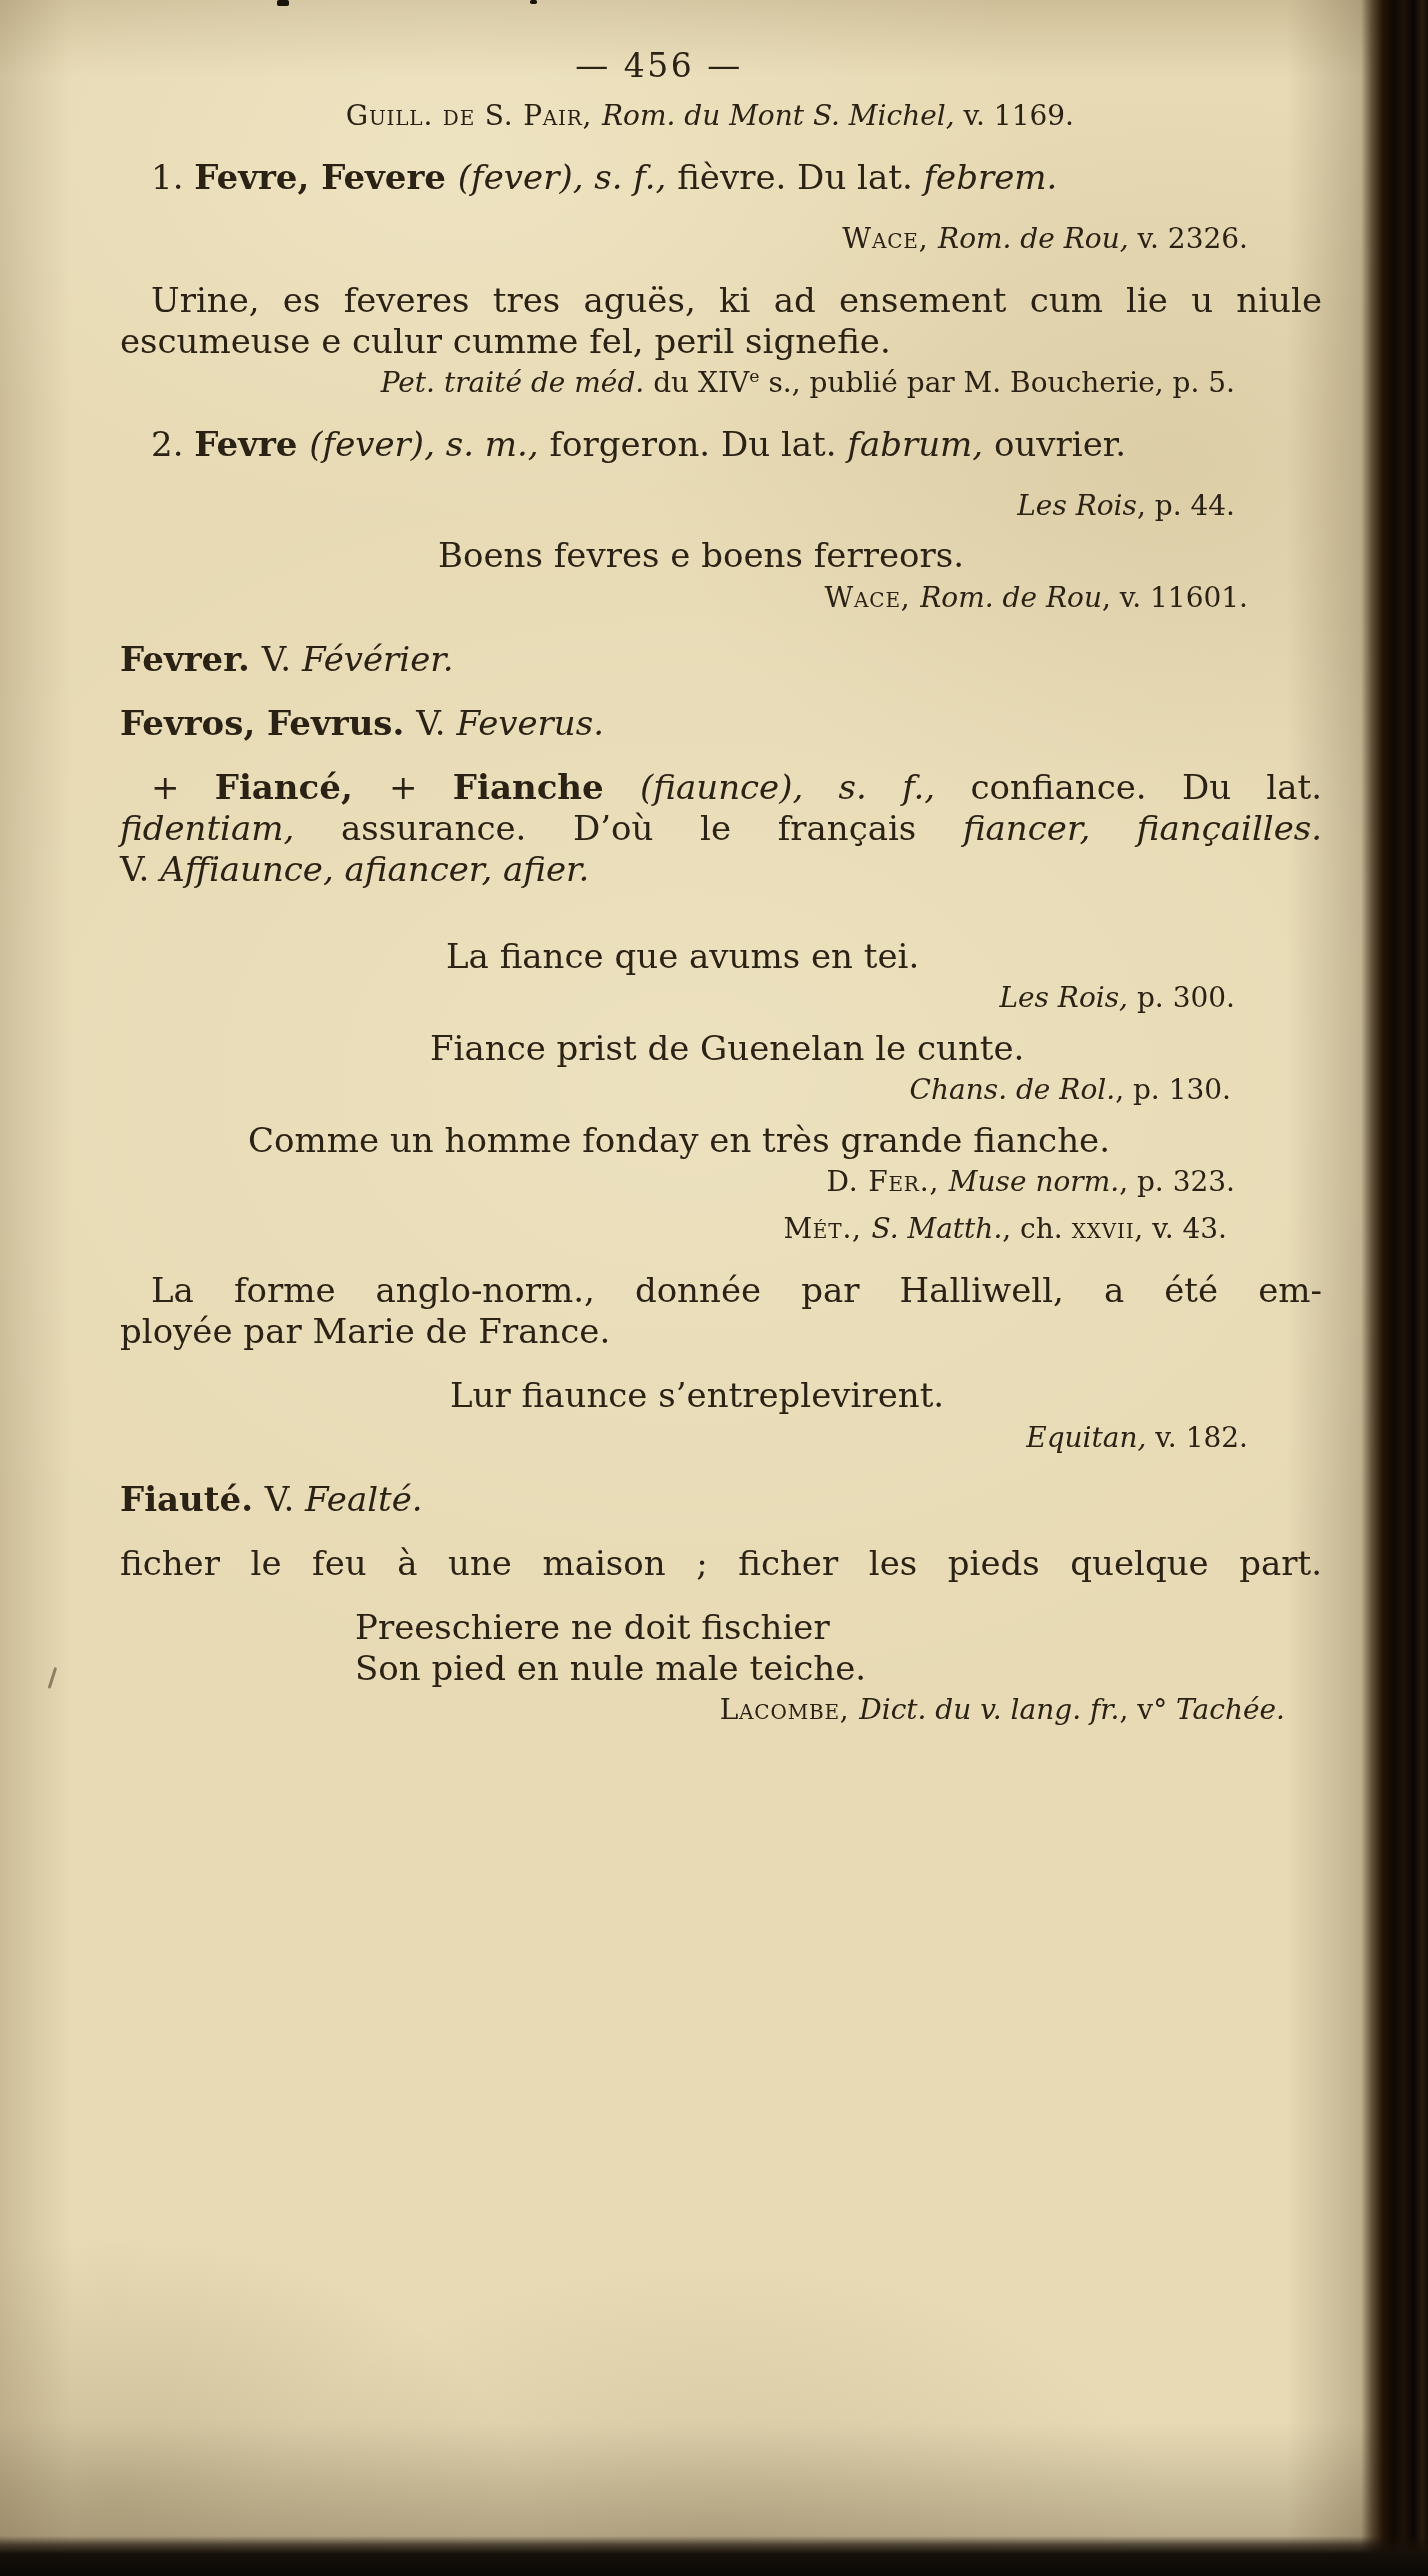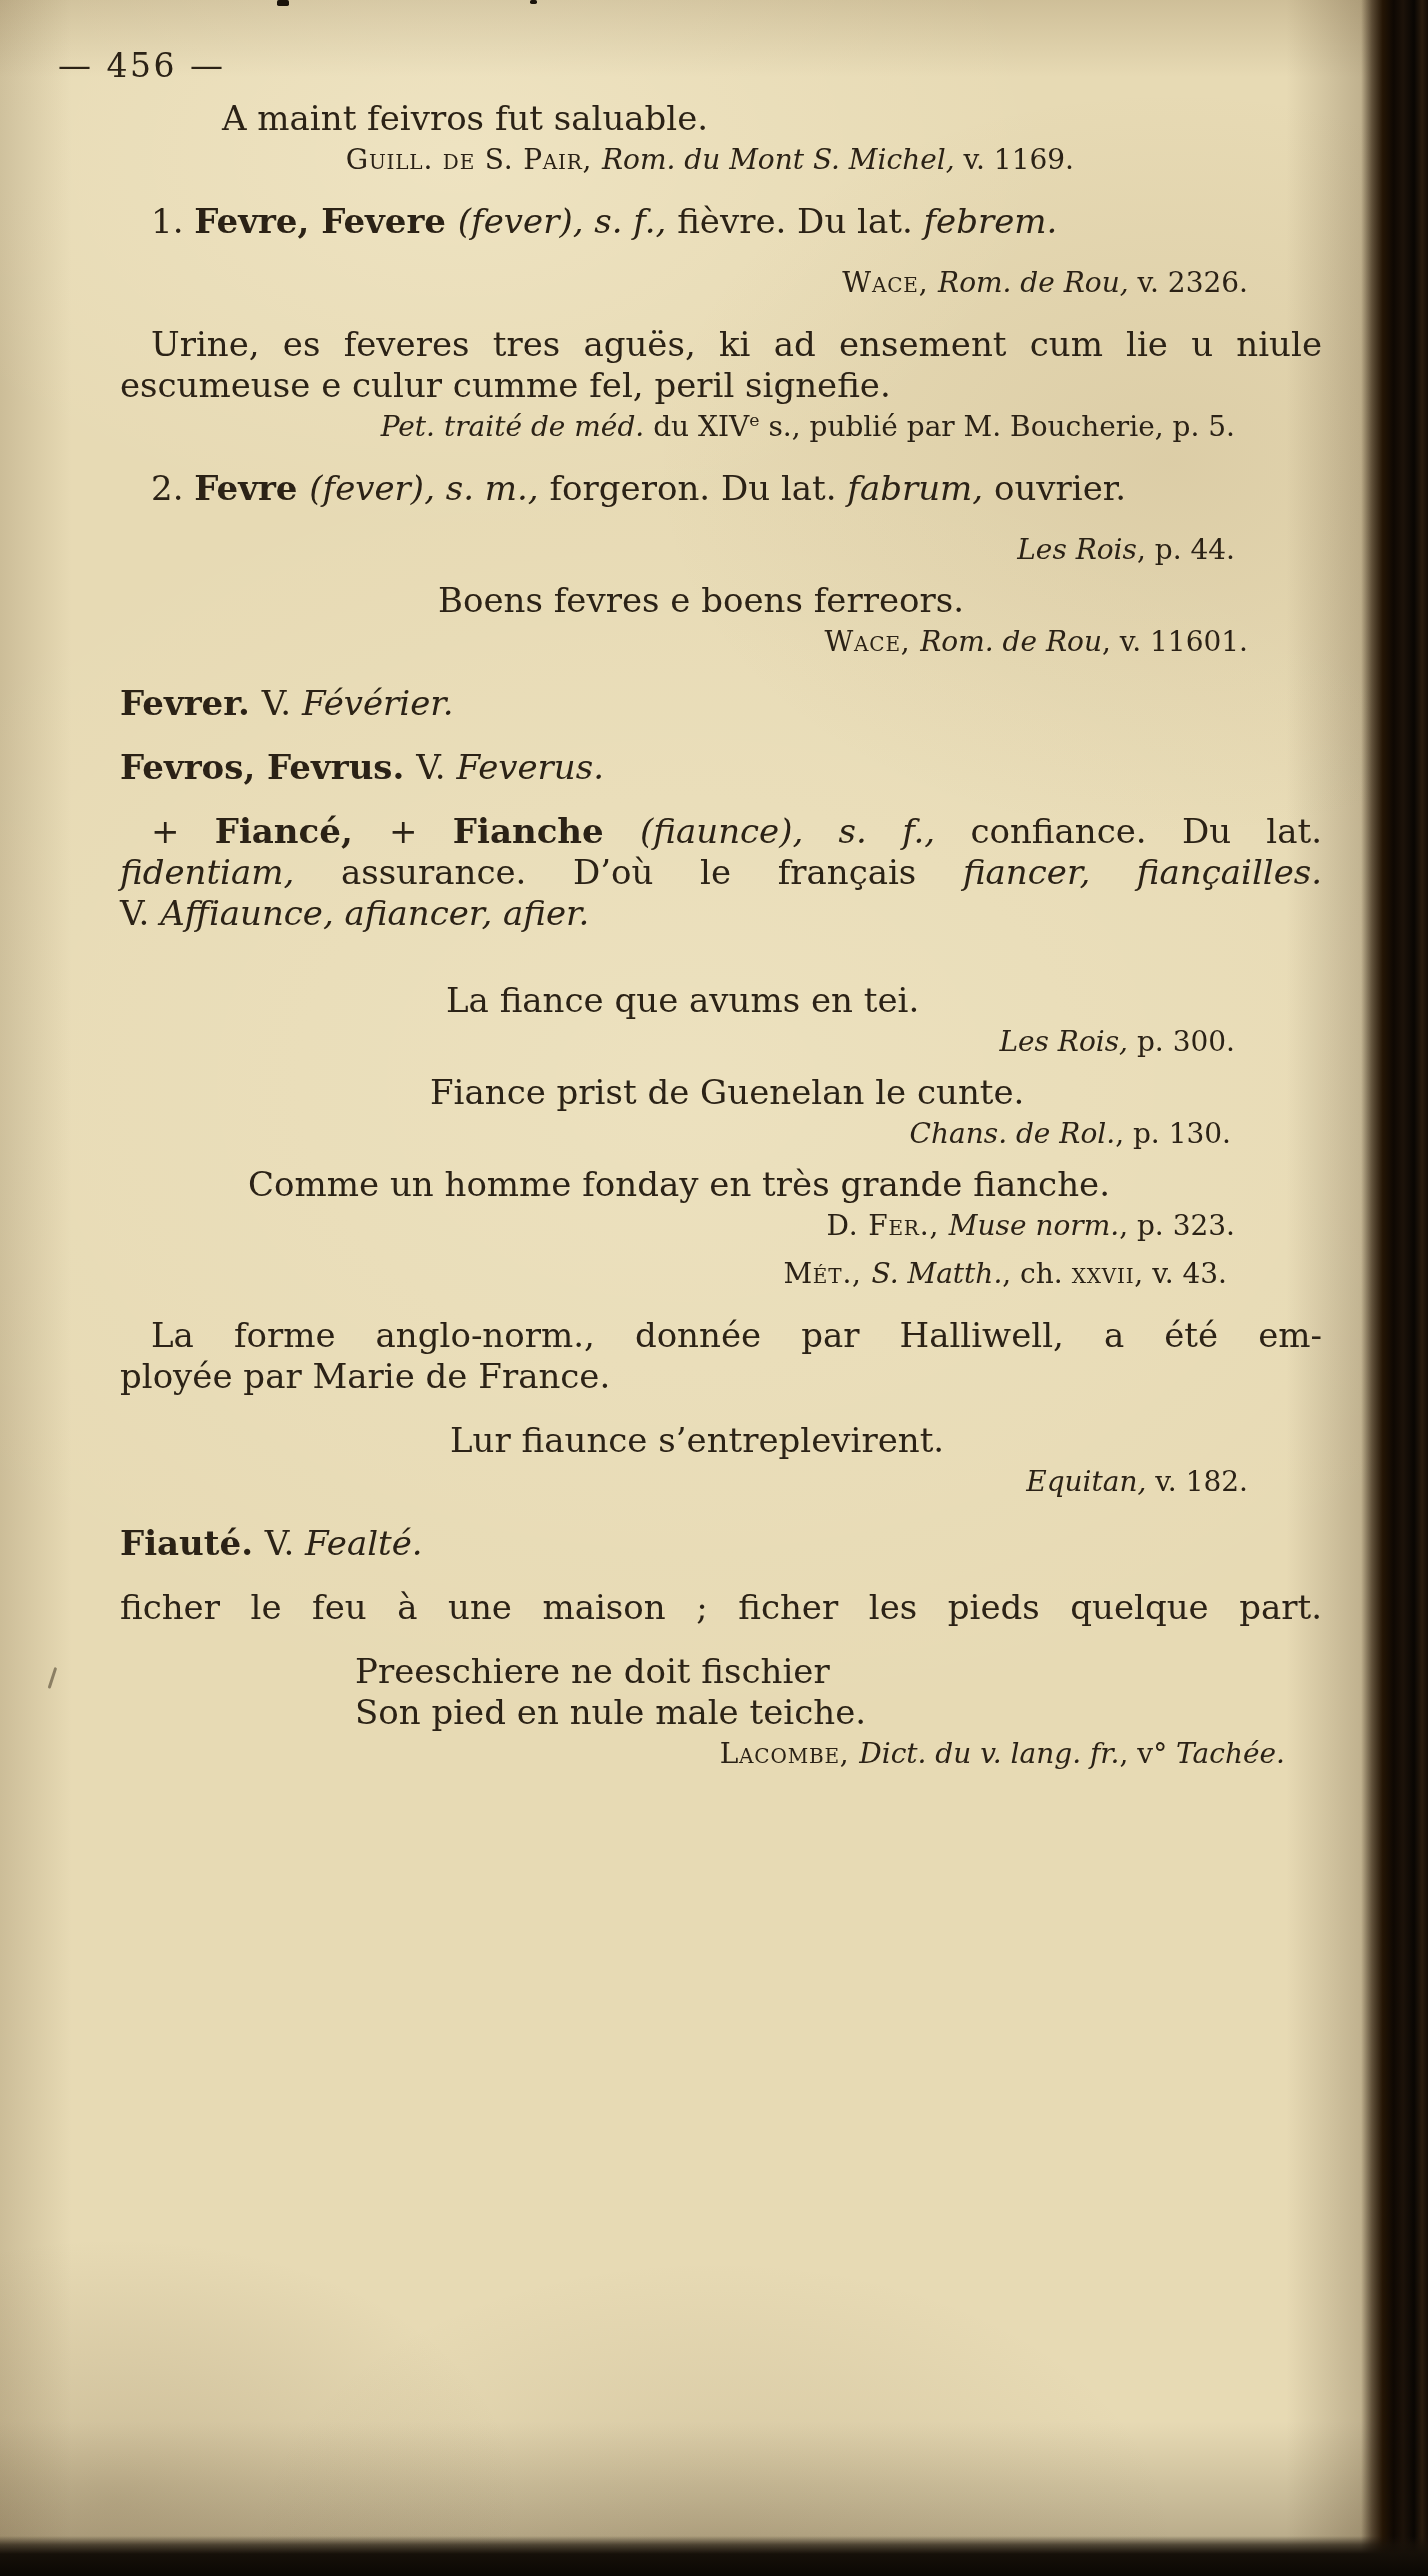--- a/index.html
+++ b/index.html
@@ -19,20 +19,21 @@
       radial-gradient(578px 371px at 8% 97%, rgba(95,72,40,0.22), transparent 70%),
       radial-gradient(660px 413px at 50% 99%, rgba(95,72,40,0.15), transparent 70%),
       linear-gradient(to right, rgba(95,72,40,0.20) 0%, rgba(95,72,40,0) 5%, rgba(95,72,40,0) 90%, rgba(70,50,25,0.28) 96%, rgba(40,28,14,0.55) 100%),
       linear-gradient(to bottom, rgba(120,95,55,0.22) 0%, rgba(120,95,55,0) 3%, rgba(120,95,55,0) 94%, rgba(60,45,25,0.35) 100%),
       #e7dab4;
   }
   .content { position:relative; padding:46px 107px 0 120px; }
 
   .header {
     position:relative; left:-62px;
+    text-align:center;
     font-size:33px; line-height:40px;
     letter-spacing:2.5px;
     margin-bottom:11.6px;
   }
 
   .entry, .eline { font-size:34px; line-height:41px; }
   p.entry { margin:23px 0; text-align:justify; }
   .entry-block { margin:23px 0; }
   .indent { text-indent:31px; }
   .jl { text-align:justify; text-align-last:justify; }
@@ -80,21 +81,20 @@
 </head>
 <body>
 
 <div class="page">
 
   <div class="content">
 
     <div class="header">— 456 —</div>
 
     <section class="quote">
-      <div class="qline" style="margin-left:102px">A maint feivros fut saluable.</div>
       <div class="attr" style="padding-right:248px"><span class="sc">Guill. de S. Pair, </span><span class="it">Rom. du Mont S. Michel, </span><span class="rm">v. 1169.</span></div>
     </section>
 
     <p class="entry indent"><span class="rm">1. </span><span class="b">Fevre, Fevere </span><span class="it">(fever), s. f., </span><span class="rm">fièvre. Du lat. </span><span class="it">febrem.</span></p>
 
     <section class="quote">
       <div class="attr" style="padding-right:74px"><span class="sc">Wace, </span><span class="it">Rom. de Rou, </span><span class="rm">v. 2326.</span></div>
     </section>
 
     <section class="entry-block">

